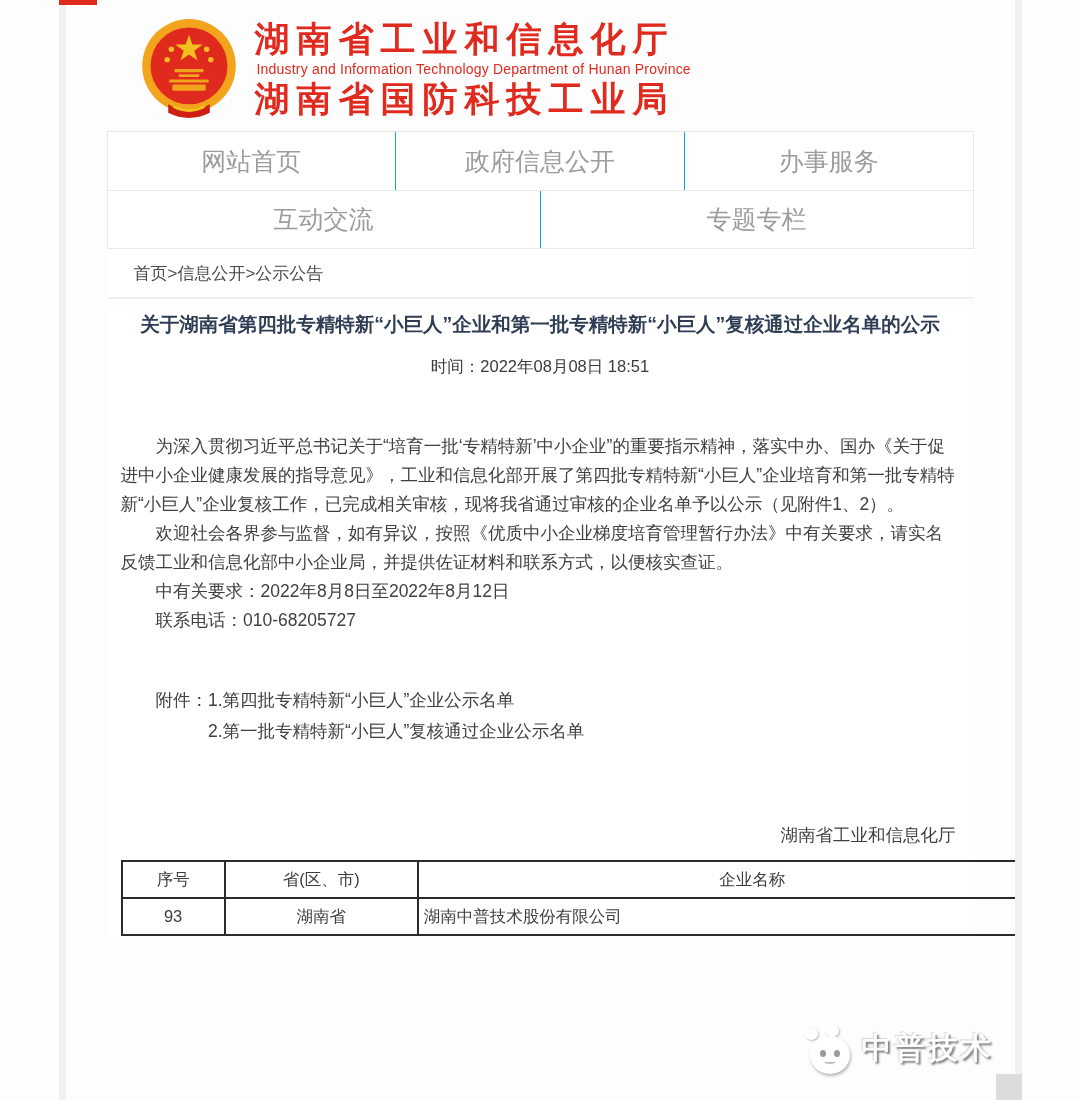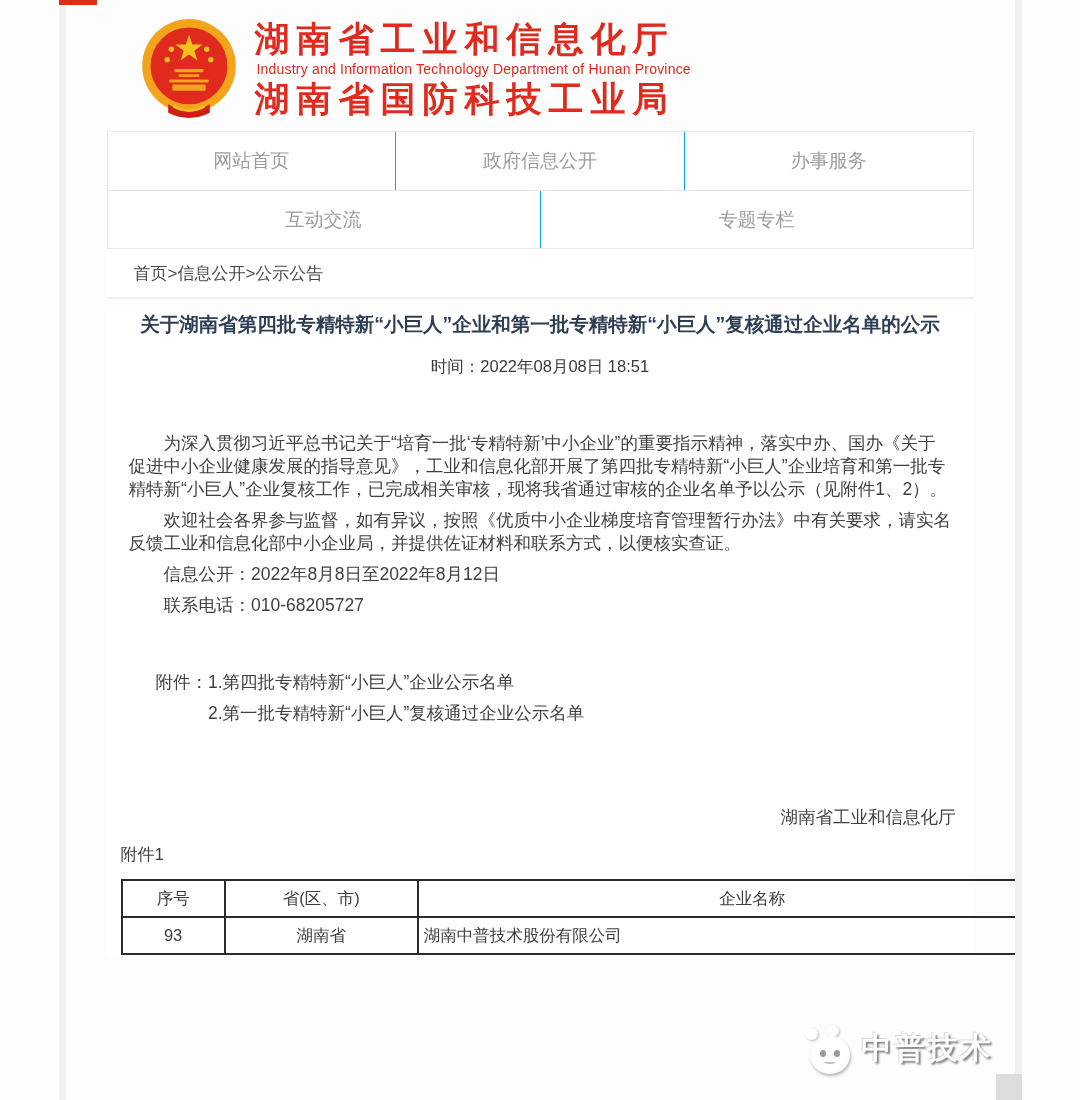--- a/index.html
+++ b/index.html
@@ -14,34 +14,34 @@
   .header { display:flex; align-items:center; padding:10px 0 0 78px; height:128px; background:transparent; }
   .emblem { width:104px; height:106px; flex:0 0 auto; }
   .org-block { margin-left:14px; }
   .org-line1, .org-line2 { color:#e02a1e; font-weight:bold; font-size:35px; letter-spacing:7px; line-height:1.1; white-space:nowrap; }
   .org-en { color:#e02a1e; font-size:14px; letter-spacing:0.2px; margin:2px 0 3px 2px; white-space:nowrap; }
 
   
   .nav { margin:3px 48px 0 48px; border:1px solid #e8e8e8; background:#fff; }
   .nav-row { display:flex; height:58px; }
   .nav-row + .nav-row { border-top:1px solid #e8e8e8; }
-  .nav-cell { flex:1; display:flex; align-items:center; justify-content:center; font-size:19px; color:#9c9c9c; cursor:pointer; }
+  .nav-cell { flex:1; display:flex; align-items:center; justify-content:center; font-size:25px; color:#9c9c9c; cursor:pointer; }
   .nav-cell + .nav-cell { border-left:1px solid #0ea5e9; }
 
   
   .breadcrumb-bar { margin:0 48px; padding:13px 27px 12px 27px; border-bottom:2px solid #f0f0f0; background:#fff; }
   .breadcrumb { font-size:17px; color:#4a4a4a; cursor:pointer; }
 
   
   .article { margin:0 48px; padding:0 14px; background:#fff; }
   .article-title { margin-top:13px; text-align:center; font-size:19.5px; font-weight:bold; color:#2f3e55; line-height:1.3; }
   .article-time { margin-top:19px; text-align:center; font-size:16.5px; color:#3a3a3a; }
 
   .doc-body { margin-top:54px; font-size:17.5px; color:#404040; }
-  .doc-body p { text-indent:2em; line-height:23px; margin:8px; }
+  .doc-body p { text-indent:2em; line-height:29px; margin:0; }
 
   .attachments { margin-top:50px; font-size:17.5px; color:#404040; }
   .att-line1 { padding-left:2em; line-height:31px; }
   .att-line2 { padding-left:5em; line-height:31px; }
 
   .signature { margin-top:76px; text-align:right; font-size:17.5px; color:#404040; }
   .sig-org { padding-right:4px; }
   .sig-date { margin-top:21px; padding-right:30px; }
 
   .appendix-label { margin-top:14px; font-size:17px; color:#3d3d3d; }
@@ -115,34 +115,33 @@
     <span class="breadcrumb">首页&gt;信息公开&gt;公示公告</span>
   </div>
 
   <div class="article">
     <div class="article-title">关于湖南省第四批专精特新“小巨人”企业和第一批专精特新“小巨人”复核通过企业名单的公示</div>
     <div class="article-time">时间：2022年08月08日 18:51</div>
 
     <div class="doc-body">
       <p>为深入贯彻习近平总书记关于“培育一批‘专精特新’中小企业”的重要指示精神，落实中办、国办《关于促进中小企业健康发展的指导意见》，工业和信息化部开展了第四批专精特新“小巨人”企业培育和第一批专精特新“小巨人”企业复核工作，已完成相关审核，现将我省通过审核的企业名单予以公示（见附件1、2）。</p>
       <p>欢迎社会各界参与监督，如有异议，按照《优质中小企业梯度培育管理暂行办法》中有关要求，请实名反馈工业和信息化部中小企业局，并提供佐证材料和联系方式，以便核实查证。</p>
-      <p>信息公开：2022年8月8日至2022年8月12日</p>
+      <p>中有关要求：2022年8月8日至2022年8月12日</p>
       <p>联系电话：010-68205727</p>
     </div>
 
     <div class="attachments">
       <div class="att-line1"><span>附件：</span><span>1.第四批专精特新“小巨人”企业公示名单</span></div>
       <div class="att-line2"><span>2.第一批专精特新“小巨人”复核通过企业公示名单</span></div>
     </div>
 
     <div class="signature">
       <div class="sig-org">湖南省工业和信息化厅</div>
     </div>
 
-    <div class="appendix-label">附件1</div>
 
     <table class="roster">
       <colgroup>
           <col class="c-no">
           <col class="c-prov">
           <col class="c-name">
         </colgroup>
       <thead>
         <tr>
           <th>序号</th>

